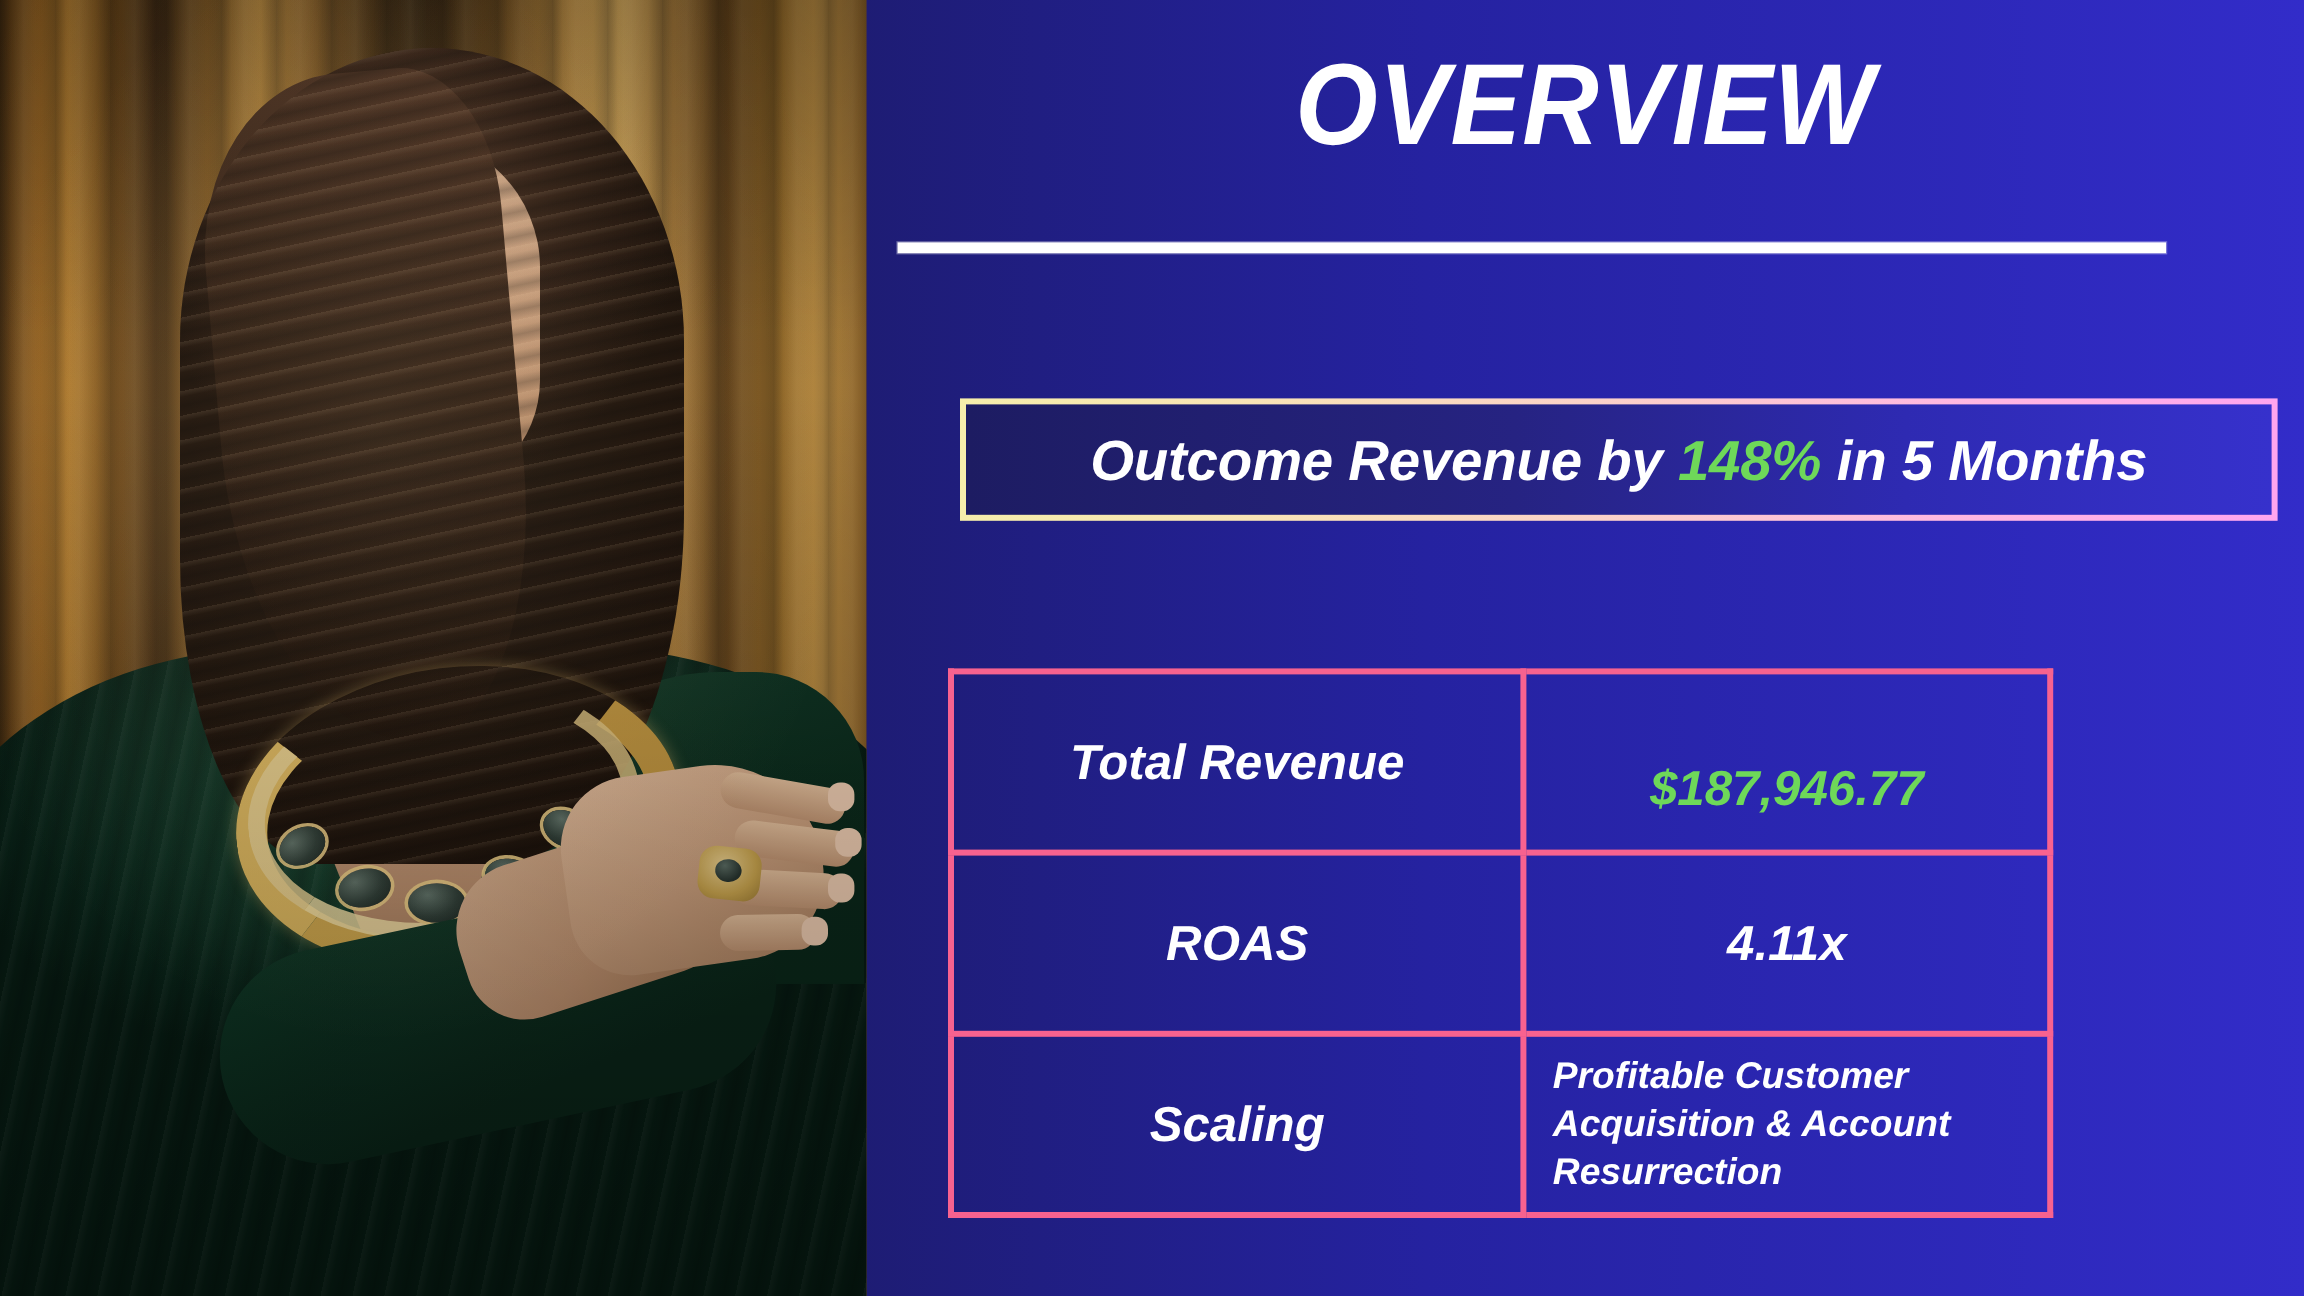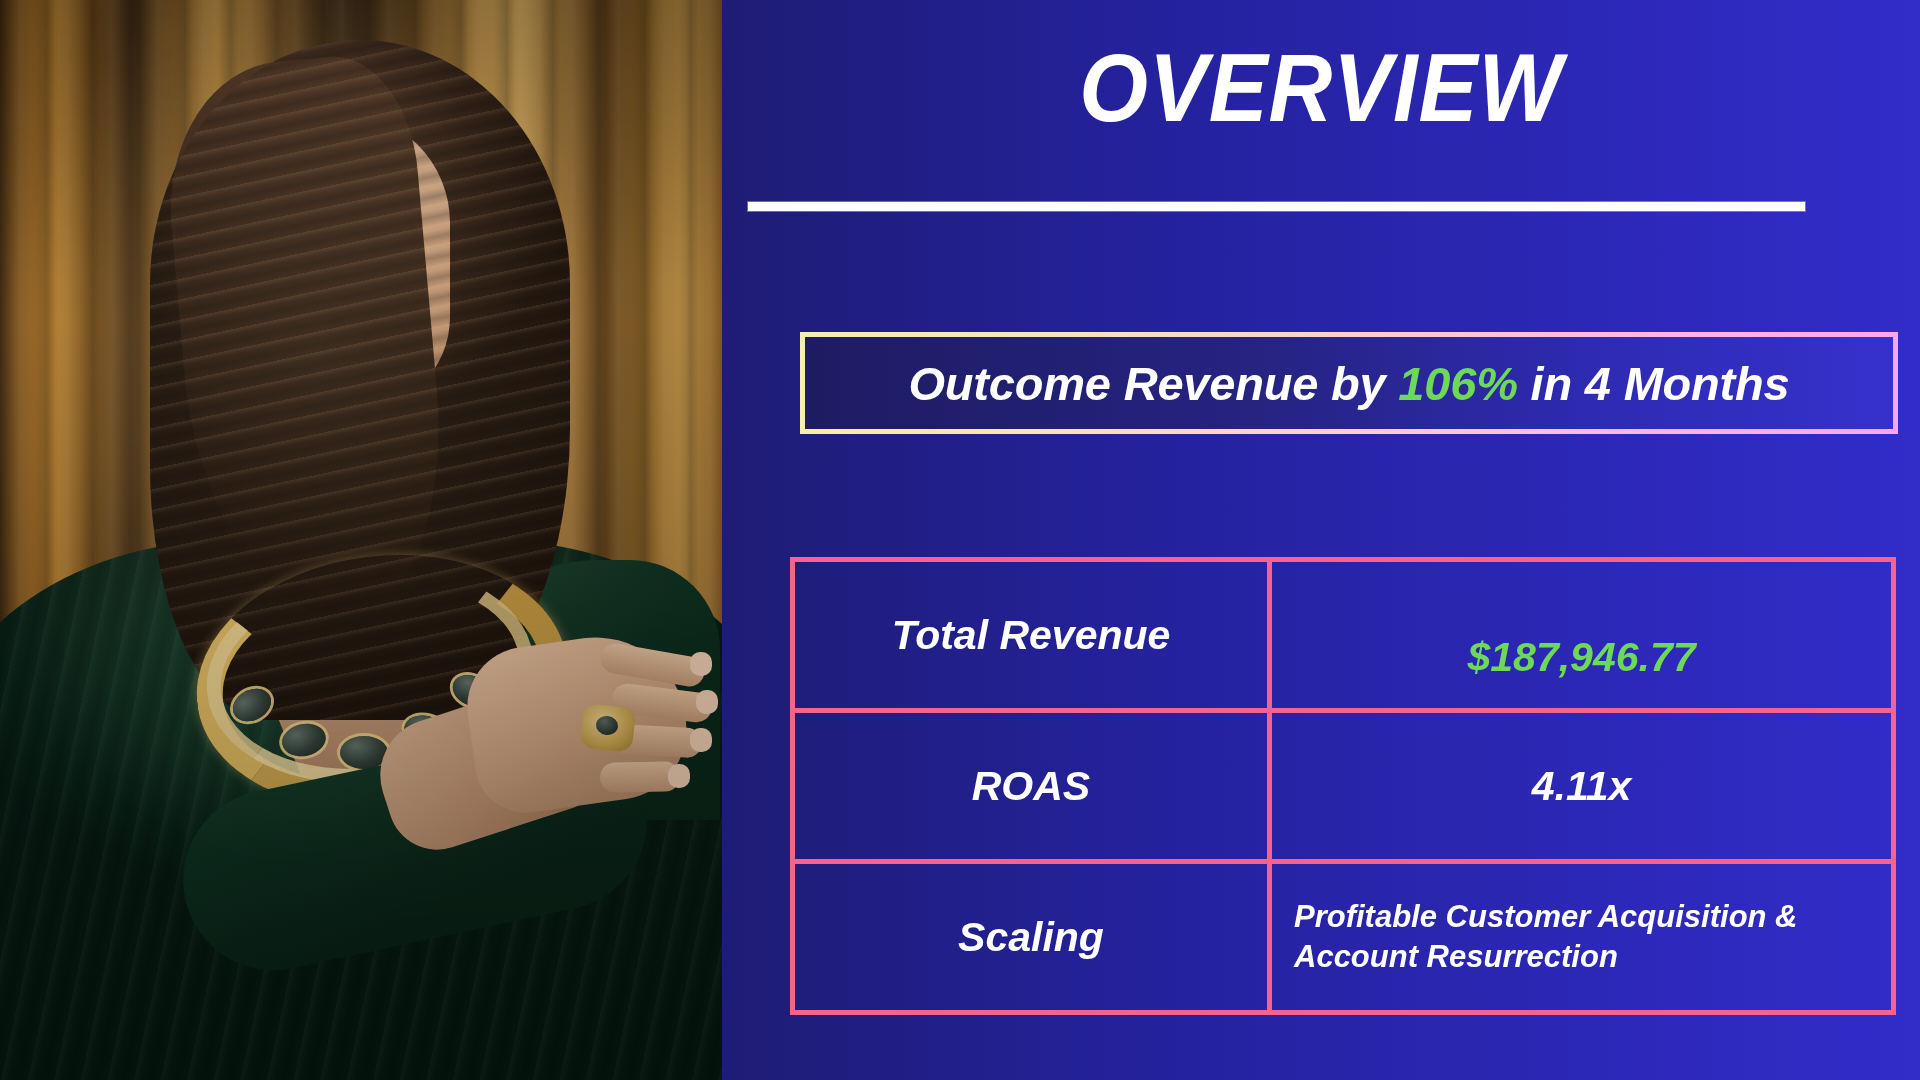--- a/index.html
+++ b/index.html
@@ -318,21 +318,21 @@
     font-family: "Liberation Sans Narrow", "Liberation Sans", sans-serif;
     letter-spacing: -.2px;
   }
   #headline-text .accent { color: #6ed859; }
 
   
   #metrics-table {
     position: absolute;
     left: 68px;
     top: 541px;
-    width: 1106px;
+    width: 921px;
     border-collapse: collapse;
     table-layout: fixed;
   }
   #metrics-table td {
     border: 5px solid #f7628f;
     height: 138px;
     vertical-align: middle;
     text-align: center;
     padding: 4px 18px;
   }
@@ -416,21 +416,21 @@
 
   <div id="content">
 
     <div id="page-title">OVERVIEW</div>
 
     <div id="title-divider"></div>
 
     <div id="headline-banner">
       <div id="headline-inner">
         <div id="headline-text">
-          <span>Outcome Revenue by </span><span class="accent">106%</span><span> in 4 Months</span>
+          <span>Outcome Revenue by </span><span class="accent">148%</span><span> in 5 Months</span>
         </div>
       </div>
     </div>
 
     <table id="metrics-table">
       <tbody>
         <tr>
           <td class="label-cell">
             <div class="metric-label">Total Revenue</div>
           </td>

